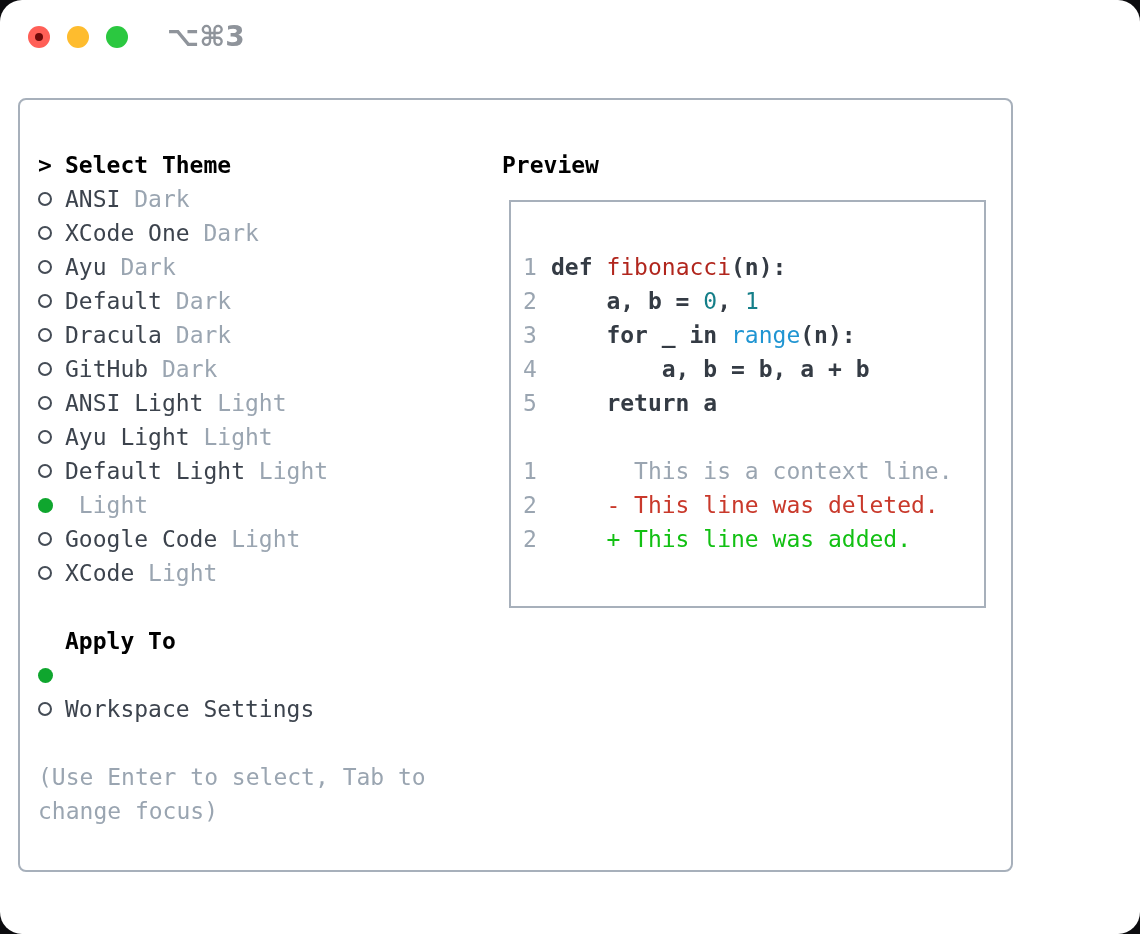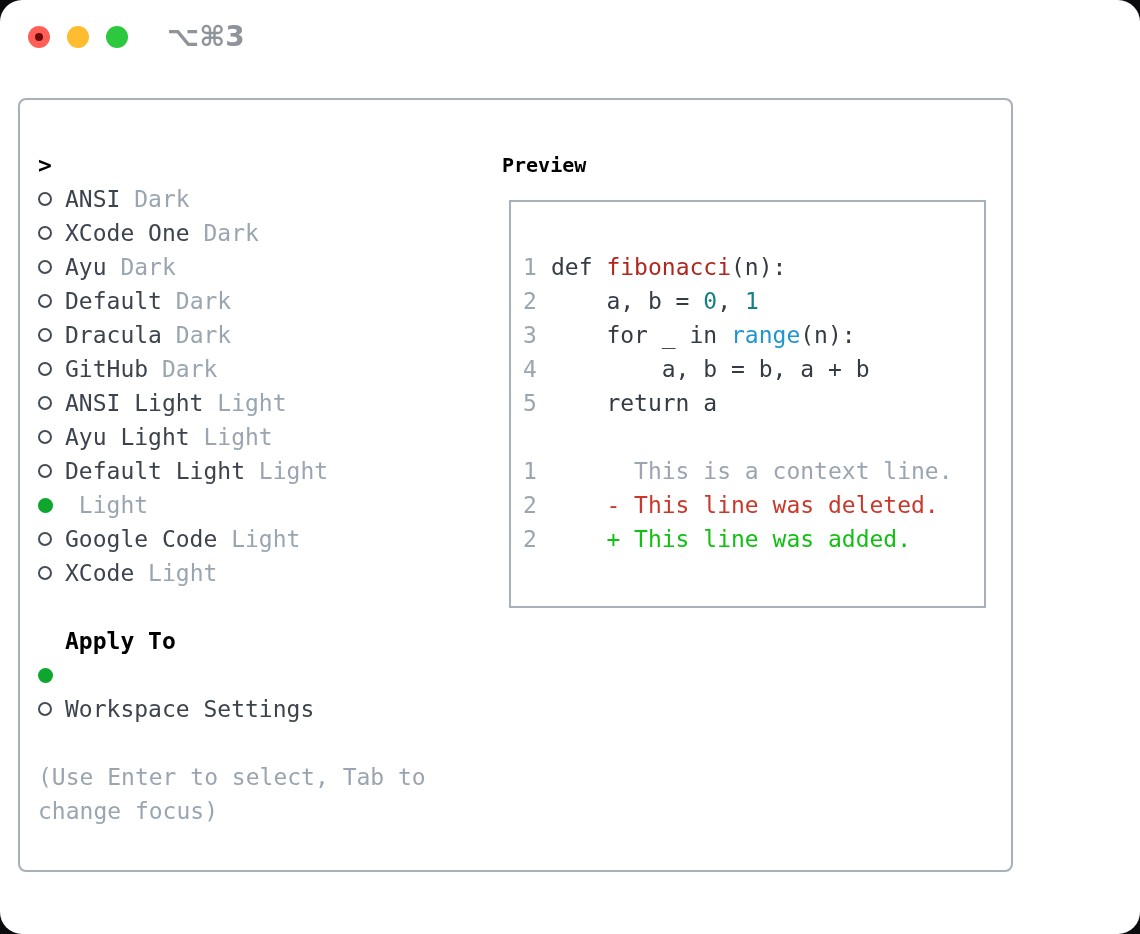--- a/index.html
+++ b/index.html
@@ -46,30 +46,30 @@
   .circle{width:14px;height:14px;border:2px solid var(--circle);border-radius:50%;box-sizing:border-box;}
   .circle.filled{width:15px;height:15px;border:none;background:var(--accent-green);}
   .theme-name{color:var(--text-dark);}
   .theme-name.selected{color:var(--accent-green);}
   .variant{color:var(--muted);}
   .hint{color:var(--muted);}
   .spacer{height:34px;}
   
   .preview-label{
     position:absolute;left:502px;top:148px;height:34px;line-height:34px;
-    font-size:20px;font-weight:bold;color:#000;
+    font-size:23px;font-weight:bold;color:#000;
   }
   .preview-box{
     position:absolute;left:509px;top:200px;width:477px;height:408px;
     border:2px solid var(--border);box-sizing:border-box;
     padding:48px 0 0 12px;overflow:hidden;
   }
   .code-row{height:34px;display:flex;align-items:center;white-space:pre;font-size:23px;}
   .lnum{width:28px;flex:0 0 28px;color:var(--muted);}
-  .c-code{color:var(--code-dark);}
+  .c-code{color:var(--code-dark);font-weight:bold;}
   .c-function{color:var(--function-red);}
   .c-number{color:var(--number-teal);}
   .c-builtin{color:var(--builtin-blue);}
   .c-context{color:var(--muted);}
   .c-deleted{color:var(--deleted-red);}
   .c-added{color:var(--added-green);}
 </style>
 </head>
 <body>
 
@@ -82,20 +82,21 @@
     <div class="light minimize"></div>
     <div class="light zoom"></div>
     <div class="shortcut">⌥⌘3</div>
   </div>
 
   <div class="panel"></div>
 
   <div class="left-col">
     <div class="row">
       <span class="marker cursor">&gt;</span>
+      <span class="hdr">Select Theme</span>
     </div>
     <div id="theme-items">
         <div class="row"><span class="marker"><span class="circle"></span></span><span class="theme-name">ANSI</span><span class="variant"> Dark</span></div>
         <div class="row"><span class="marker"><span class="circle"></span></span><span class="theme-name">XCode One</span><span class="variant"> Dark</span></div>
         <div class="row"><span class="marker"><span class="circle"></span></span><span class="theme-name">Ayu</span><span class="variant"> Dark</span></div>
         <div class="row"><span class="marker"><span class="circle"></span></span><span class="theme-name">Default</span><span class="variant"> Dark</span></div>
         <div class="row"><span class="marker"><span class="circle"></span></span><span class="theme-name">Dracula</span><span class="variant"> Dark</span></div>
         <div class="row"><span class="marker"><span class="circle"></span></span><span class="theme-name">GitHub</span><span class="variant"> Dark</span></div>
         <div class="row"><span class="marker"><span class="circle"></span></span><span class="theme-name">ANSI Light</span><span class="variant"> Light</span></div>
         <div class="row"><span class="marker"><span class="circle"></span></span><span class="theme-name">Ayu Light</span><span class="variant"> Light</span></div>

